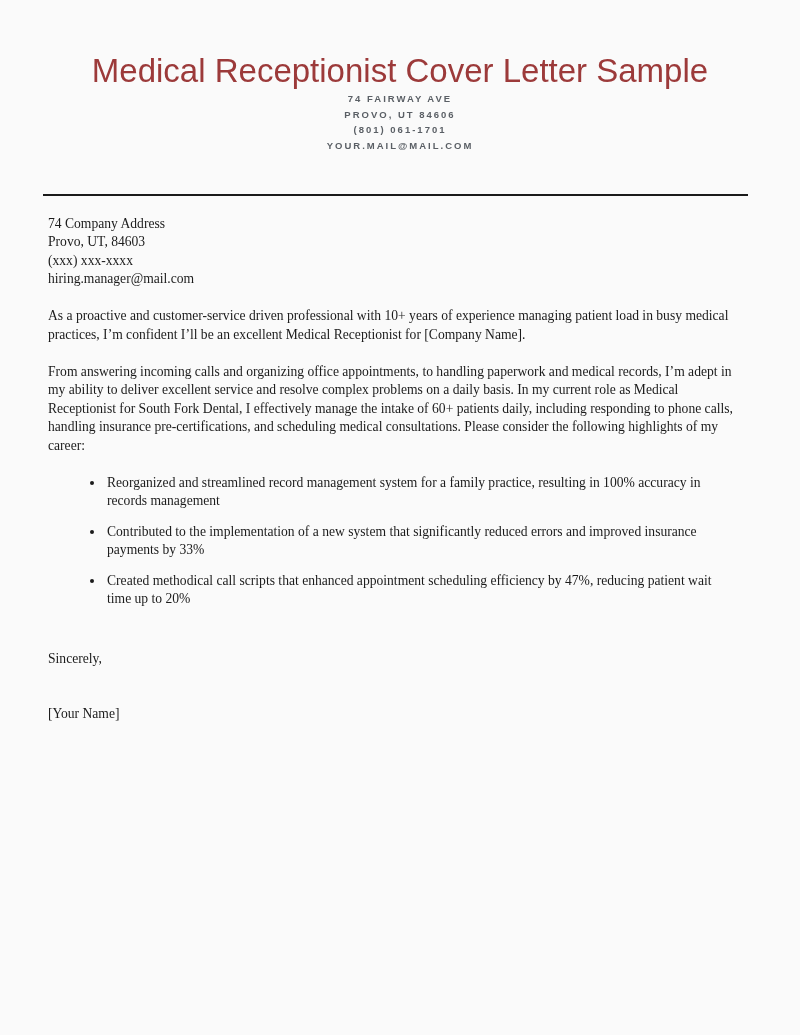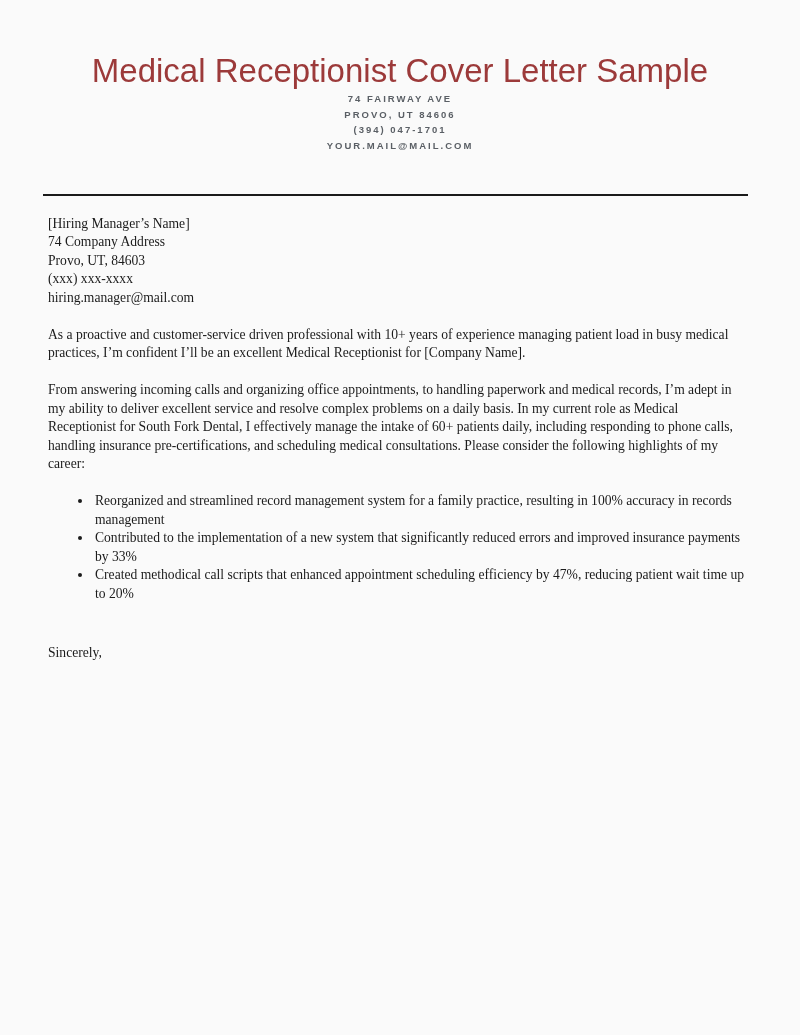--- a/index.html
+++ b/index.html
@@ -62,67 +62,67 @@
   }
   .block div {
     margin: 0;
   }
   .highlights {
     margin: 18.5px 0 0 0;
     padding: 0 0 0 45px;
     list-style-type: disc;
   }
   .highlights li {
-    margin: 0;
+    margin: 12px;
     padding-left: 2px;
   }
   .signoff {
     margin-top: 41px !important;
     font-family: Liberation Serif, serif;
   }
   .signature {
     margin-top: 37px !important;
   }
 </style>
 </head>
 <body>
 
 <div class="page">
 
   <header>
     <h1 class="page-title">Medical Receptionist Cover Letter Sample</h1>
     <div class="contact">
       <div>74 FAIRWAY AVE</div>
       <div>PROVO, UT 84606</div>
-      <div>(394) 047-1701</div>
+      <div>(801) 061-1701</div>
       <div>YOUR.MAIL@MAIL.COM</div>
     </div>
     <hr class="header-divider">
   </header>
 
   <main class="letter">
 
 
     <div class="block">
-      <div>[Hiring Manager’s Name]</div>
       <div>74 Company Address</div>
       <div>Provo, UT, 84603</div>
       <div>(xxx) xxx-xxxx</div>
       <div>hiring.manager@mail.com</div>
     </div>
 
 
     <p>As a proactive and customer-service driven professional with 10+ years of experience managing patient load in busy medical practices, I’m confident I’ll be an excellent Medical Receptionist for [Company Name].</p>
 
     <p>From answering incoming calls and organizing office appointments, to handling paperwork and medical records, I’m adept in my ability to deliver excellent service and resolve complex problems on a daily basis. In my current role as Medical Receptionist for South Fork Dental, I effectively manage the intake of 60+ patients daily, including responding to phone calls, handling insurance pre-certifications, and scheduling medical consultations. Please consider the following highlights of my career:</p>
 
     <ul class="highlights">
       <li>Reorganized and streamlined record management system for a family practice, resulting in 100% accuracy in records management</li>
       <li>Contributed to the implementation of a new system that significantly reduced errors and improved insurance payments by 33%</li>
       <li>Created methodical call scripts that enhanced appointment scheduling efficiency by 47%, reducing patient wait time up to 20%</li>
     </ul>
 
 
     <p class="signoff">Sincerely,</p>
 
+    <p class="signature">[Your Name]</p>
 
   </main>
 </div>
 
 </body></html>

